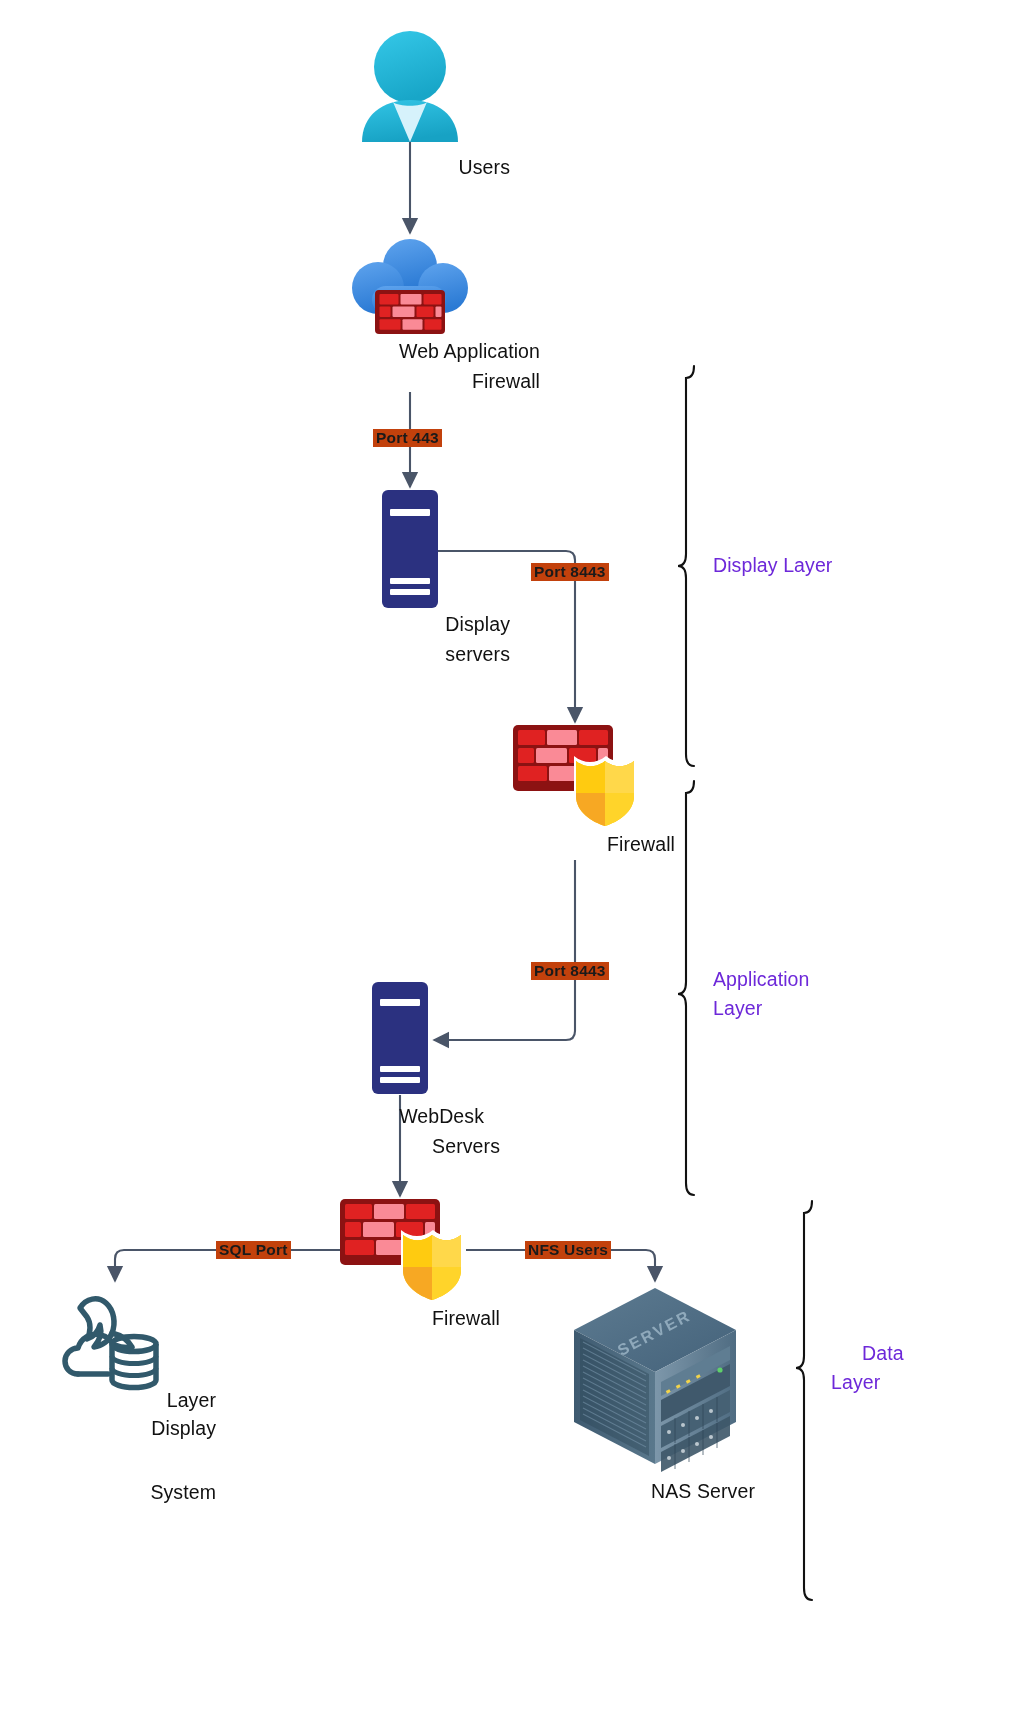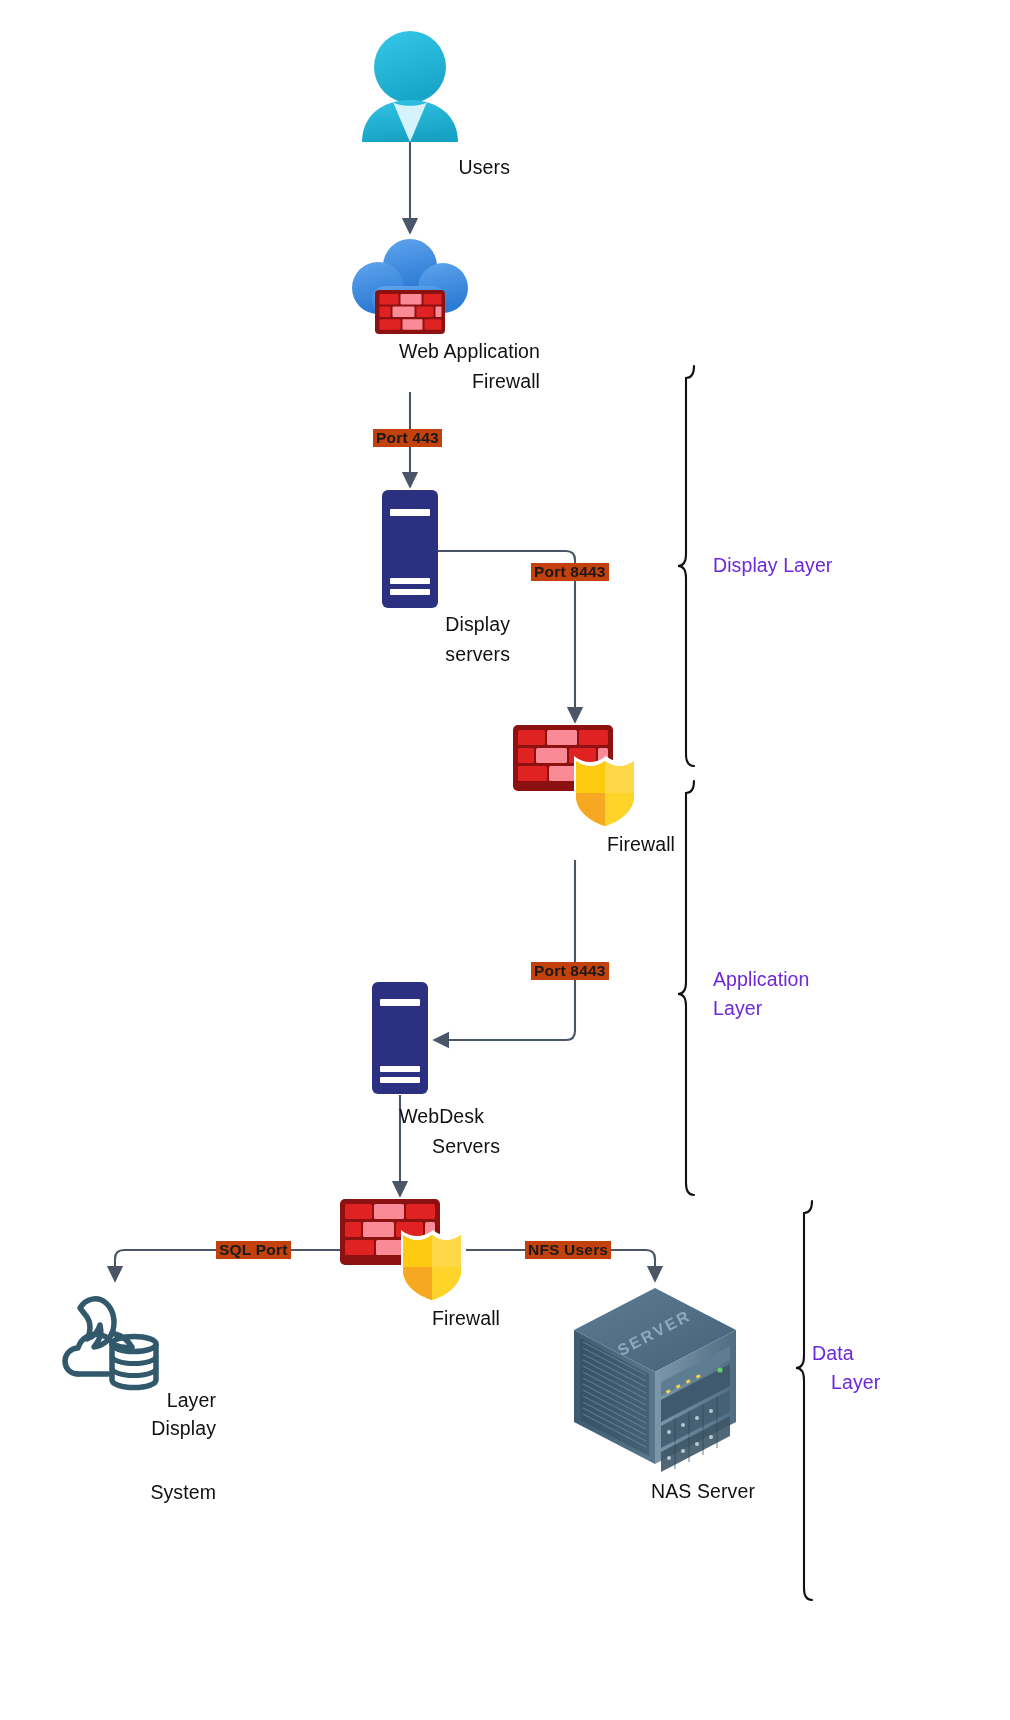--- a/index.html
+++ b/index.html
@@ -332,16 +332,16 @@
       <circle cx="150" cy="84" r="2.6" fill="#5fd06a"></circle>
     </svg>
   </div>
   <div class="lbl" style="left:555px;top:1476px;width:200px;">NAS Server</div>
 
   <div class="layer-lbl" style="left:713px;top:551px;">Display Layer</div>
 
   <div class="layer-lbl" style="left:713px;top:965px;">Application</div>
   <div class="layer-lbl" style="left:713px;top:994px;">Layer</div>
 
-  <div class="layer-lbl" style="left:812px;top:1339px;text-align:right;">Data</div>
+  <div class="layer-lbl" style="left:862px;top:1339px;text-align:right;">Data</div>
   <div class="layer-lbl" style="left:831px;top:1368px;">Layer</div>
 
 </div>
 
 </body></html>

